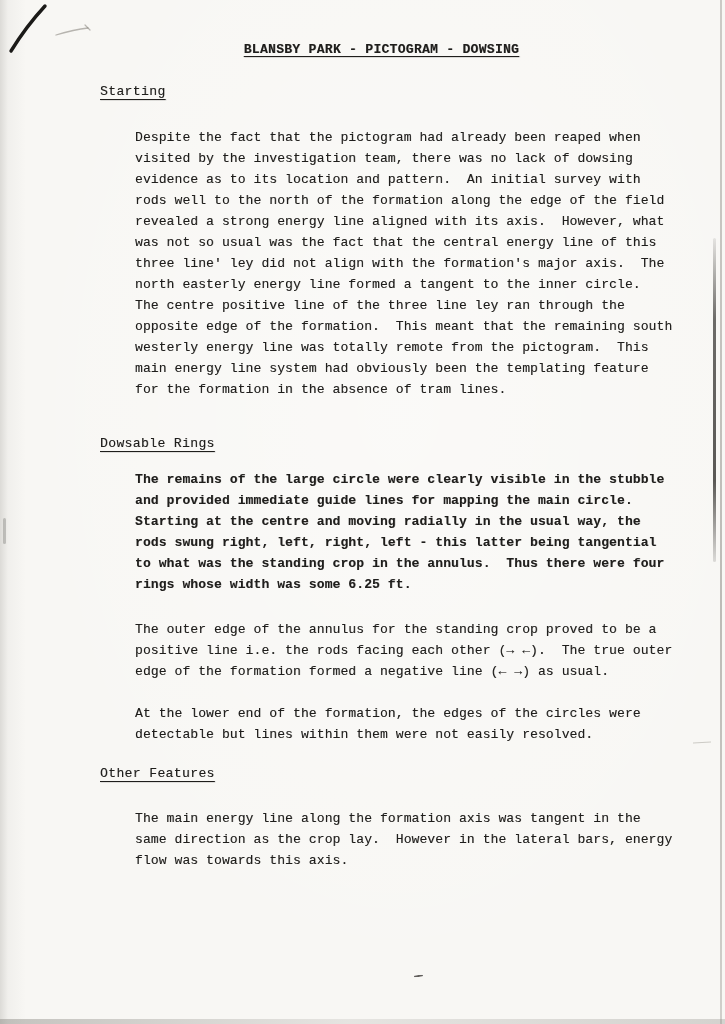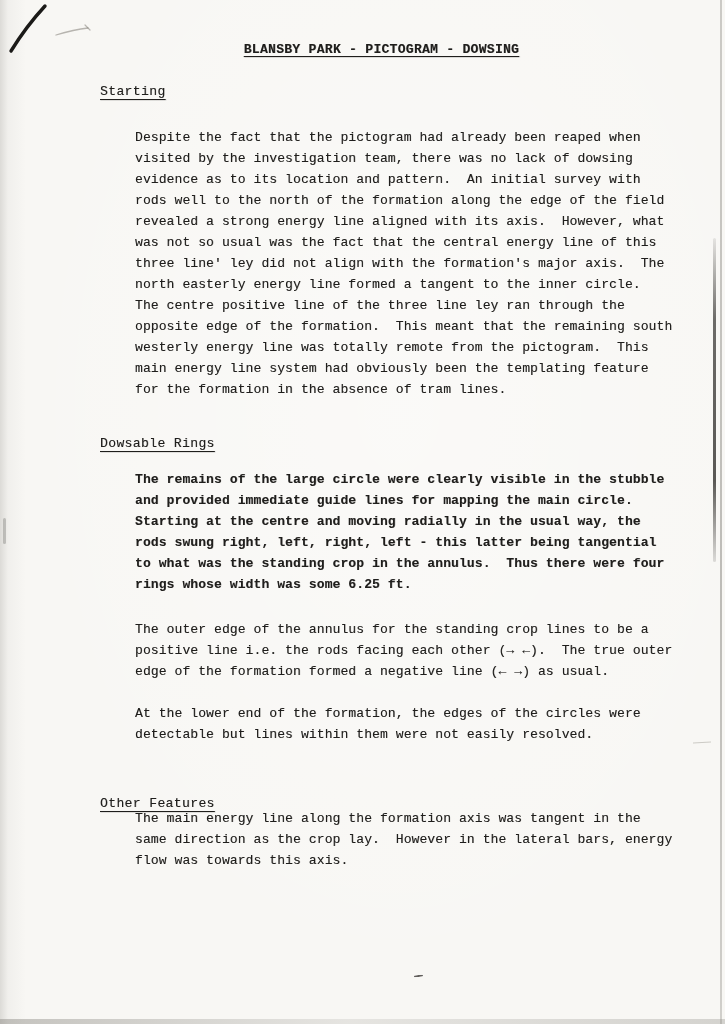--- a/index.html
+++ b/index.html
@@ -51,21 +51,21 @@
     letter-spacing: 0.1px;
     white-space: pre-wrap;
     text-shadow: 0.35px 0.25px 0.45px rgba(25,24,22,0.38);
   }
   #heading-general  { top: 84px; }
   #para-general-0   { top: 127px; }
   #heading-dowsable { top: 436px; }
   #para-dowsable-0  { top: 469px; font-weight: bold; }
   #para-dowsable-1  { top: 619px; }
   #para-dowsable-2  { top: 703px; }
-  #heading-other    { top: 796px; }
+  #heading-other    { top: 766px; }
   #para-other-0     { top: 808px; }
 
   
   .pen-marks { position: absolute; top: 0; left: 0; width: 130px; height: 90px; }
 
   
   .right-edge-line {
     position: absolute; top: 0; right: 3px; width: 2px; height: 100%;
     background: linear-gradient(180deg, rgba(150,148,142,0.45), rgba(140,138,132,0.55) 60%, rgba(150,148,142,0.4));
     pointer-events: none;
@@ -119,21 +119,21 @@
 main energy line system had obviously been the templating feature
 for the formation in the absence of tram lines.</div>
 
 <div id="heading-dowsable" class="sec-heading">Dowsable Rings</div>
 <div id="para-dowsable-0" class="para">The remains of the large circle were clearly visible in the stubble
 and provided immediate guide lines for mapping the main circle.
 Starting at the centre and moving radially in the usual way, the
 rods swung right, left, right, left - this latter being tangential
 to what was the standing crop in the annulus.  Thus there were four
 rings whose width was some 6.25 ft.</div>
-<div id="para-dowsable-1" class="para">The outer edge of the annulus for the standing crop lines to be a
+<div id="para-dowsable-1" class="para">The outer edge of the annulus for the standing crop proved to be a
 positive line i.e. the rods facing each other (→ ←).  The true outer
 edge of the formation formed a negative line (← →) as usual.</div>
 <div id="para-dowsable-2" class="para">At the lower end of the formation, the edges of the circles were
 detectable but lines within them were not easily resolved.</div>
 
 <div id="heading-other" class="sec-heading">Other Features</div>
 <div id="para-other-0" class="para">The main energy line along the formation axis was tangent in the
 same direction as the crop lay.  However in the lateral bars, energy
 flow was towards this axis.</div>
 

